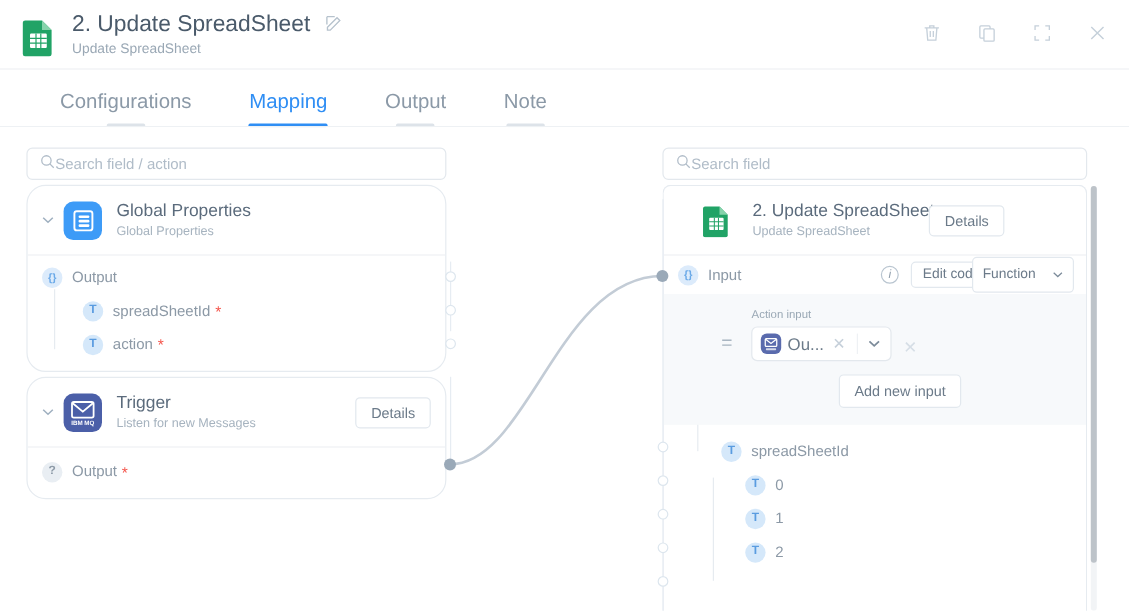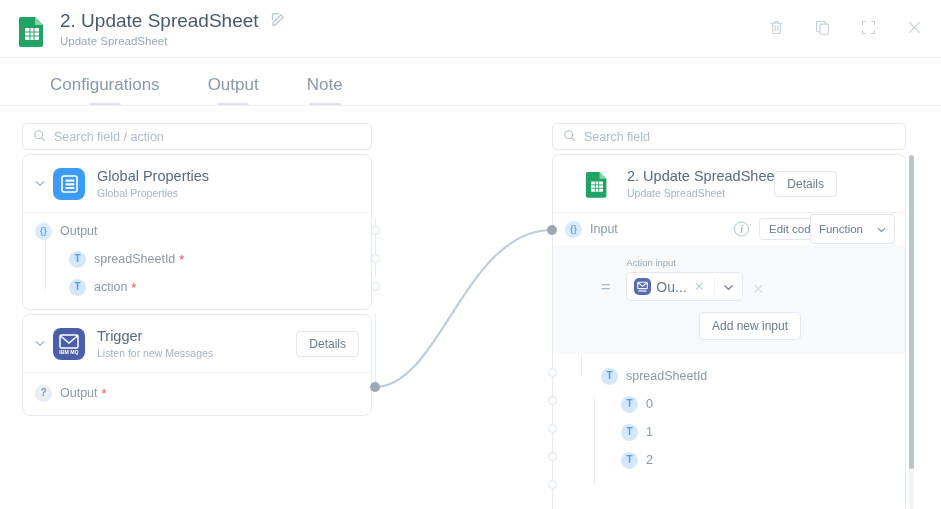--- a/index.html
+++ b/index.html
@@ -57,34 +57,34 @@
   .tabs-sep {
     position: absolute; left: 0; top: 105px; width: 941px; height: 1px; background: #eef1f4;
   }
 
   
   .canvas { position: absolute; top: 106px; left: 0; width: 941px; height: 403px; background: #fff; }
 
   
   .search {
     position: absolute; height: 27px; border: 1px solid #e3e8ed; border-radius: 5px;
-    background: #fff; display: flex; align-items: center; padding: 0 10px; gap: 8px;
+    background: #fff; display: flex; align-items: center; padding: 0 10px; 
   }
   .search-left { left: 22px; top: 17px; width: 350px; }
   .search-right { left: 552px; top: 17px; width: 354px; }
   .search input {
     border: none; outline: none; font-size: 12.5px; color: #5b6b7c;
     background: transparent; width: 100%; font-family: "Liberation Sans", sans-serif;
   }
   .search input::placeholder { color: #b0bcc8; }
 
   
   .card {
     position: absolute; background: #fff; border: 1px solid #e6ebf0;
-    border-radius: 8px; overflow: visible;
+    border-radius: 16px; overflow: visible;
   }
   .card-head { display: flex; align-items: center; padding: 12px 12px 12px 10px; position: relative; }
   .chev {
     width: 14px; flex: 0 0 14px; display: flex; align-items: center; justify-content: center;
     color: #9fb0c0; cursor: pointer; margin-right: 6px;
   }
   .node-icon { width: 32px; height: 32px; border-radius: 8px; flex: 0 0 32px; margin-right: 12px; }
   .node-icon.gp { background: #3d9bf7; position: relative; }
   .node-icon.mq { background: #4b5fa8; position: relative; }
   .node-txt .n-title { font-size: 14.5px; color: #5b6b7c; line-height: 18px; }
@@ -244,20 +244,24 @@
           <path d="M4 4 L16 16 M16 4 L4 16"></path>
         </svg>
       </div>
     </div>
     <div class="hdr-sep"></div>
   </div>
 
   <div class="tabs">
     <div class="tab">
       <span>Configurations</span>
+      <span class="bar"></span>
+    </div>
+    <div class="tab active">
+      <span>Mapping</span>
       <span class="bar"></span>
     </div>
     <div class="tab">
       <span>Output</span>
       <span class="bar"></span>
     </div>
     <div class="tab">
       <span>Note</span>
       <span class="bar"></span>
     </div>

